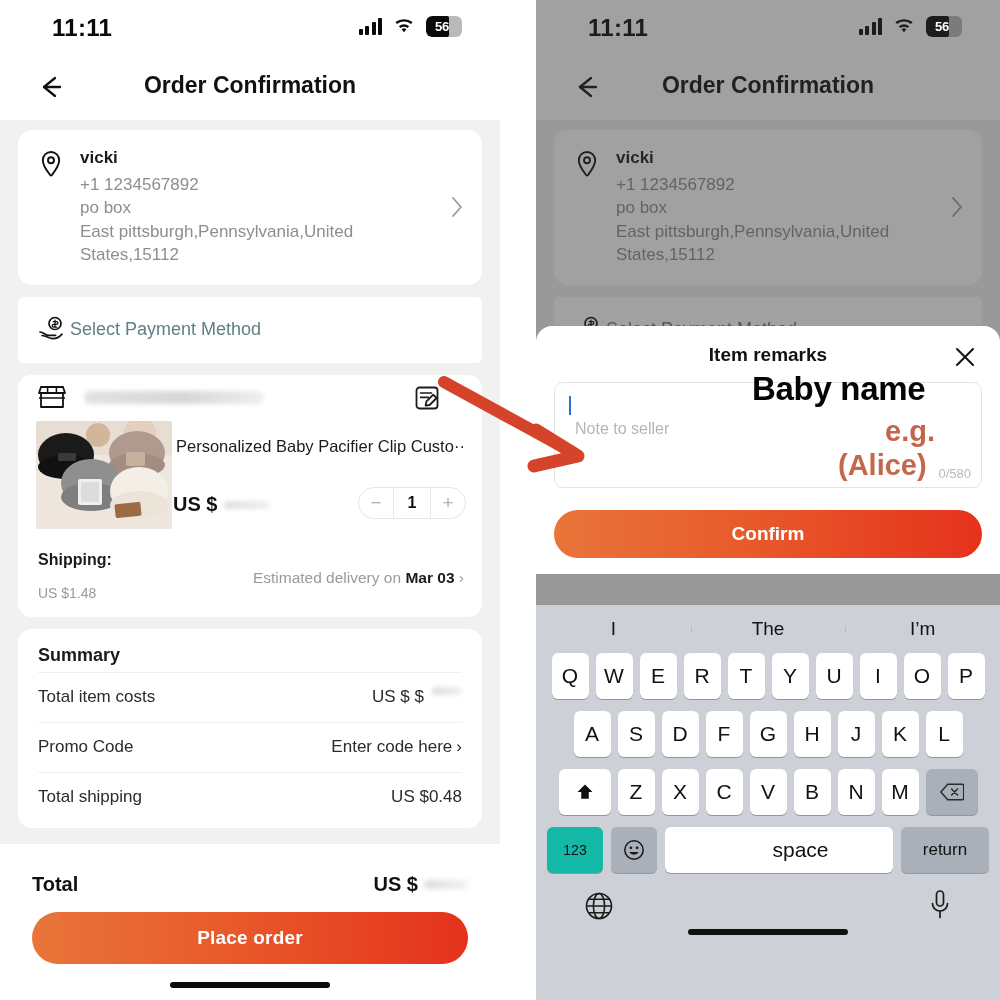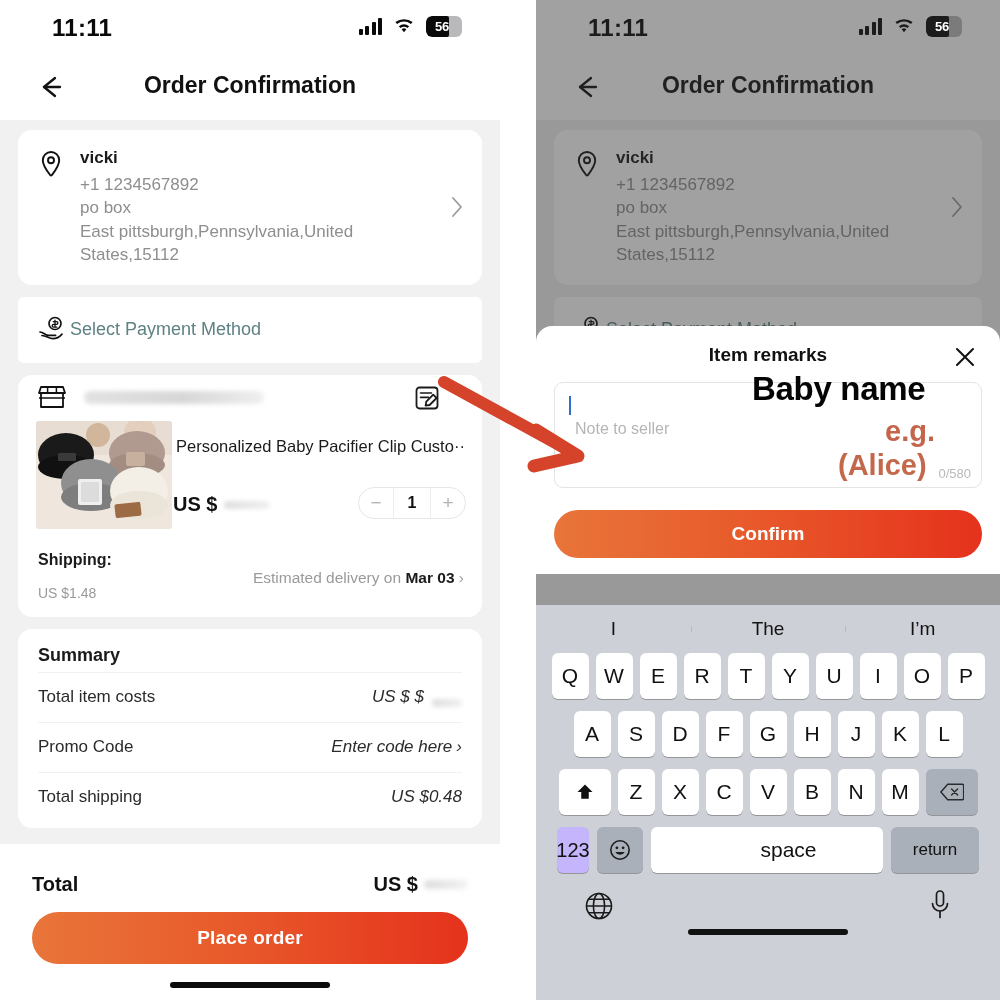--- a/index.html
+++ b/index.html
@@ -72,21 +72,21 @@
   .ship-l s { display:block; text-decoration:none; font-size:14px; color:#9a9a9a; margin-top:16px; }
   .ship-r { font-size:15.5px; color:#9a9a9a; padding-top:5px; white-space:nowrap; }
   .ship-r b { color:#1b1b1b; font-weight:bold;margin-top:32px; }
 
   
   .sum { padding:16px 20px 6px 20px; }
   .sum-h { font-size:18px; font-weight:bold; color:#1b1b1b; margin-bottom:6px; }
   .sum-row { display:flex; align-items:center; justify-content:space-between; height:50px; border-top:1px solid #f0f0f0; }
   .sum-row:first-of-type { border-top:none; }
   .sum-k { font-size:17px; color:#2b2b2b; }
-  .sum-v { font-size:17px; color:#2b2b2b; display:flex; align-items:flex-end; gap:4px;font-style:italic; }
+  .sum-v { font-size:17px; color:#2b2b2b; display:flex; align-items:flex-start; gap:4px; }
 
   .legal { font-size:13.5px; color:#b2b2b2; padding:8px 4px 14px 4px; line-height:1.4; }
 
   
   .botbar { position:absolute; left:0; bottom:0; width:100%; background:#fff; padding:0 32px; }
   .tot-row { display:flex; align-items:center; justify-content:space-between; height:56px; }
   .tot-k { font-size:20px; font-weight:bold; color:#111; }
   .tot-v { font-size:20px; font-weight:bold; color:#111; display:flex; align-items:center; }
   .tot-blur { display:inline-block; width:44px; height:9px; margin-left:6px; border-radius:5px;
               background:linear-gradient(90deg,#dcdcdc,#f2f2f2); filter:blur(2.4px); }
@@ -115,21 +115,21 @@
   .kb-sugg { display:flex; align-items:center; height:48px; }
   .kb-sugg div { flex:1; text-align:center; font-size:19px; color:#131313; position:relative; cursor:pointer; }
   .kb-sugg div+div:before { content:""; position:absolute; left:0; top:8px; bottom:8px; width:1px; background:#b6bac1; }
   .kb-rows { padding:0 5px; }
   .kb-row { display:flex; justify-content:center; gap:7px; margin-bottom:12px; }
   .key { width:37px; height:46px; background:#fff; border-radius:6px; display:flex; align-items:center;
          justify-content:center; font-size:21px; color:#111; box-shadow:0 1px 0 rgba(0,0,0,0.28); cursor:pointer; }
   .kb-row.r2 { padding:0 19px; }
   .kb-row.r3 { padding:0 0; }
   .key.wide { width:52px; background:#aab0b9; }
-  .key.num { width:32px; background:#c4b5fd; font-size:20px; }
+  .key.num { width:56px; background:#14b8a6; font-size:14px; }
   .key.emoji { width:46px; background:#aab0b9; font-size:20px; }
   .key.space { flex:1; max-width:232px;padding-left:43px; }
   .key.ret { width:88px; background:#aab0b9; font-size:17px; }
   .kb-row.r4 { gap:8px; padding:0 6px; }
   .kb-bottom { position:relative; height:64px; }
   .globe { position:absolute; left:48px; top:6px; width:30px; height:30px; cursor:pointer; }
   .mic { position:absolute; right:48px; top:4px; width:24px; height:32px; cursor:pointer; }
   .kb .home-ind { position:absolute; left:50%; transform:translateX(-50%); bottom:14px; margin:0; background:#111; }
 
   

